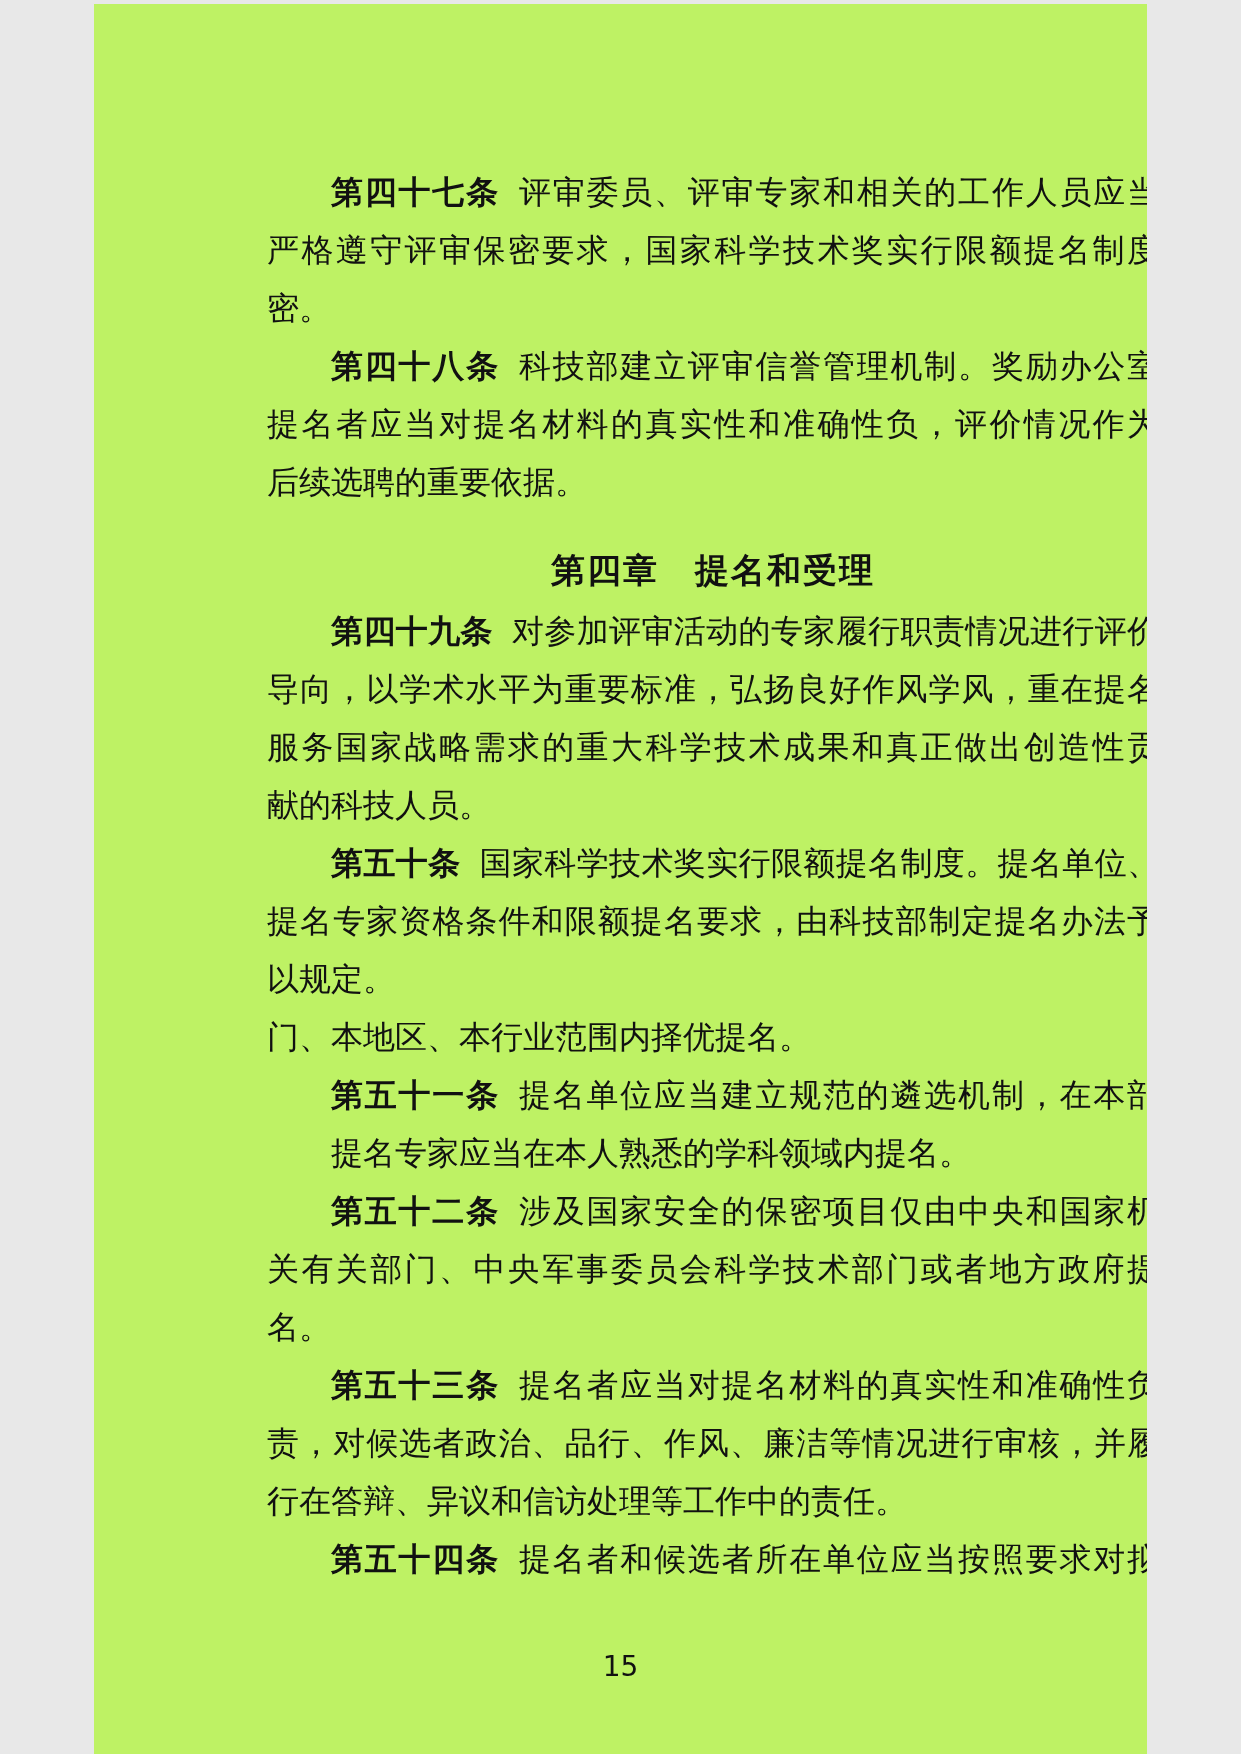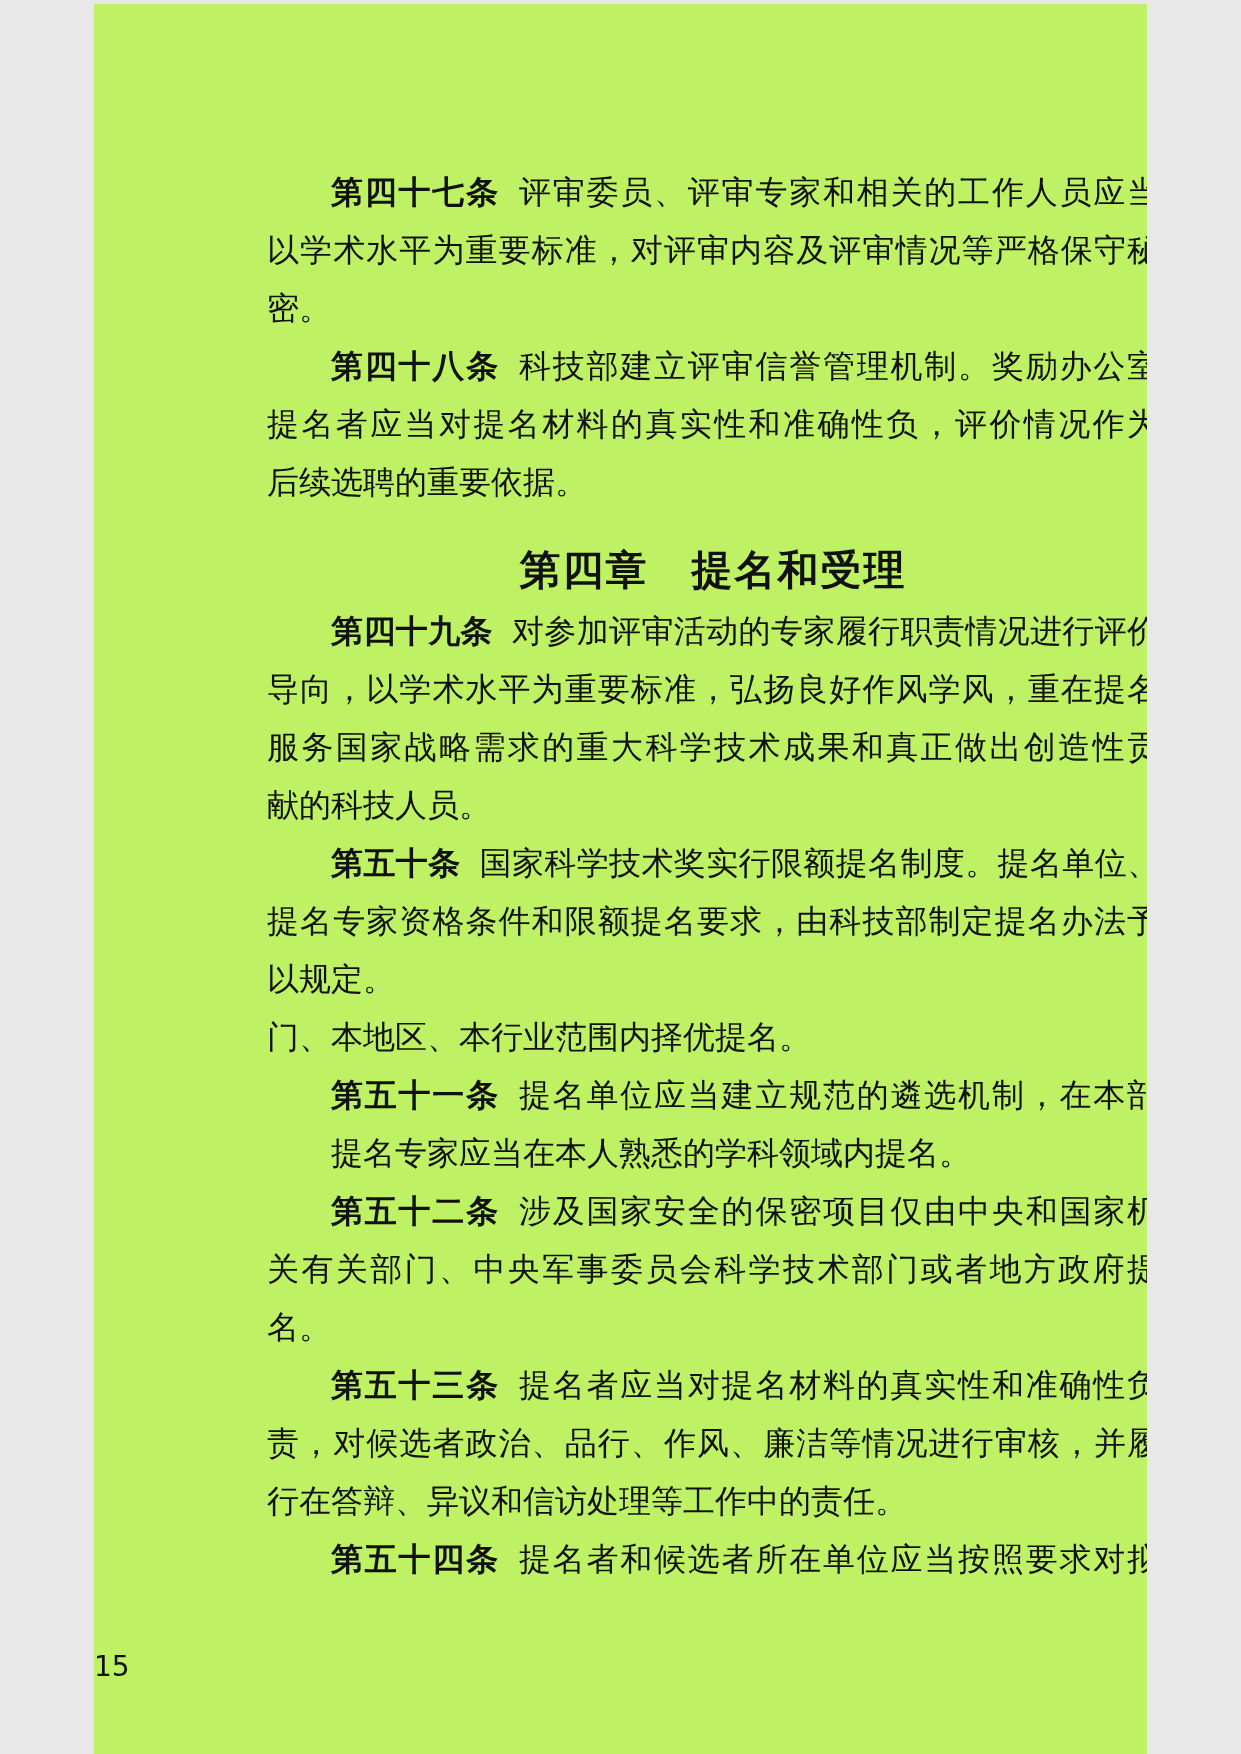--- a/index.html
+++ b/index.html
@@ -37,46 +37,46 @@
     font-weight: 700;
     margin-right: 19px;
   }
   .chapter-heading {
     height: 58px;
     line-height: 58px;
     margin-top: 30px;
     margin-bottom: 3px;
     text-align: center;
     text-align-last: center;
-    font-size: 41px;
+    font-size: 34px;
     font-weight: 700;
     letter-spacing: 2px;
     font-family: "Liberation Sans", "DejaVu Sans", sans-serif;
   }
   .page-number {
     position: absolute;
     top: 1646px;
     left: 0;
     width: 100%;
     height: 34px;
     line-height: 34px;
-    text-align: left;
+    text-align: center;
     font-size: 28px;
     color: #111111;
     font-family: "DejaVu Sans", "Liberation Sans", sans-serif;
   }
 </style>
 </head>
 <body>
 
 <div class="page">
   <div class="content" id="doc-content">
       <div class="para">
         <div class="line first"><span class="article-label">第四十七条</span><span>评审委员、评审专家和相关的工作人员应当</span></div>
-        <div class="line">以学术水平为重要标准，对评审内容及评审情况等严格保守秘</div>
+        <div class="line">严格遵守评审保密要求，国家科学技术奖实行限额提名制度</div>
         <div class="line lastline">密。</div>
       </div>
       <div class="para">
         <div class="line first"><span class="article-label">第四十八条</span><span>科技部建立评审信誉管理机制。奖励办公室</span></div>
         <div class="line">提名者应当对提名材料的真实性和准确性负，评价情况作为</div>
         <div class="line lastline">后续选聘的重要依据。</div>
       </div>
       <div class="chapter-heading">第四章　提名和受理</div>
       <div class="para">
         <div class="line first"><span class="article-label">第四十九条</span><span>对参加评审活动的专家履行职责情况进行评价</span></div>

